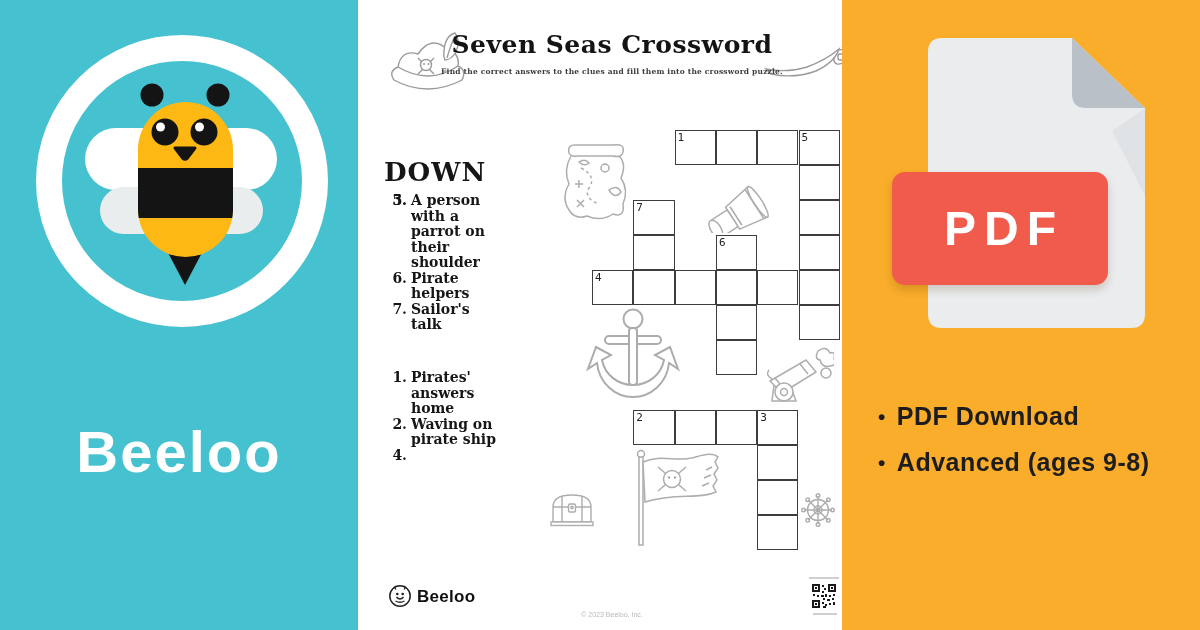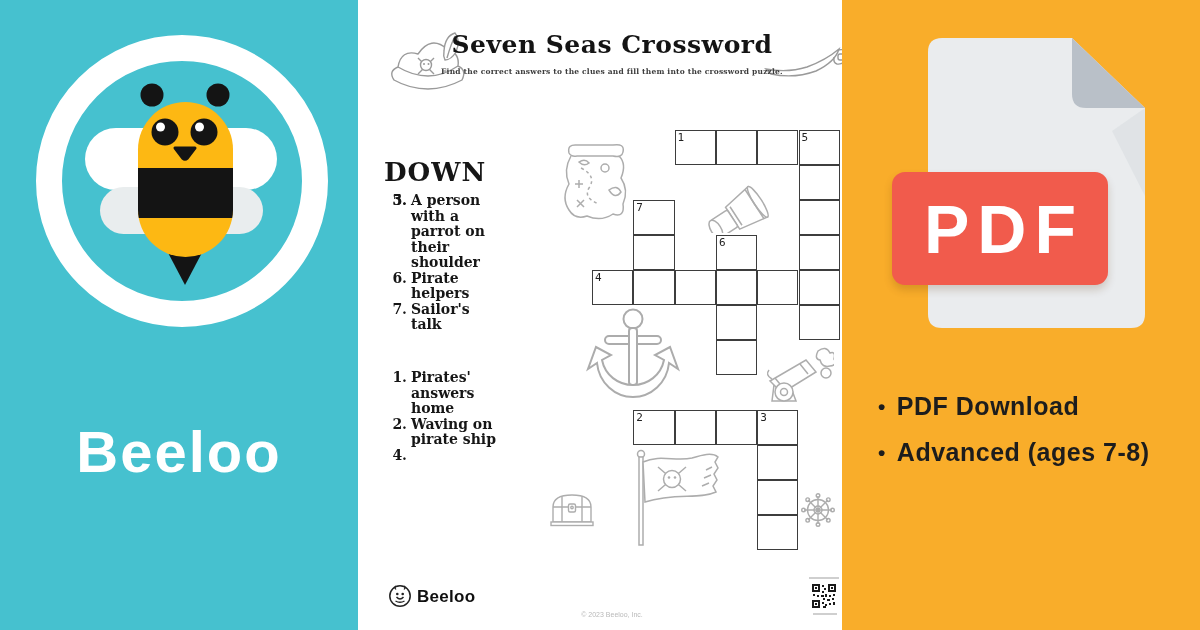--- a/index.html
+++ b/index.html
@@ -39,22 +39,22 @@
   .qr{position:absolute;left:441px;top:583px;}
   .qr-line{position:absolute;background:#cfcfcf;height:2px;}
   .qr-line.top{left:439px;top:577px;width:30px;}
   .qr-line.bottom{left:443px;top:613px;width:24px;}
   
   .panel-right{position:absolute;left:842px;top:0;width:358px;height:630px;background:#F9AD2A;}
   .pdf-icon{position:absolute;left:86px;top:38px;width:217px;height:290px;}
   .pdf-band{position:absolute;left:-36px;top:134px;width:216px;height:113px;border-radius:13px;
     background:#F15B4C;box-shadow:0 5px 8px rgba(90,50,10,.20);
     display:flex;align-items:center;justify-content:center;
-    color:#ffffff;font-weight:bold;font-size:68px;letter-spacing:8px;padding-left:8px;box-sizing:border-box;}
-  .bullet-list{position:absolute;left:36px;top:393px;margin:0;padding:0;list-style:none;}
+    color:#ffffff;font-weight:bold;font-size:48px;letter-spacing:8px;padding-left:8px;box-sizing:border-box;}
+  .bullet-list{position:absolute;left:36px;top:403px;margin:0;padding:0;list-style:none;}
   .bullet-list li{font-size:25px;font-weight:bold;color:#1d1d1d;letter-spacing:.5px;
     line-height:26px;margin-bottom:18px;}
   .bullet-list li::before{content:"\2022";font-size:21px;margin-right:11px;position:relative;top:-1px;}
 </style>
 </head>
 <body>
 
 <div class="panel-left">
   <div class="ring"></div>
   <svg class="bee" viewBox="0 0 210 210">
@@ -294,15 +294,15 @@
       <path d="M14,0 H144 L217,70 V276 Q217,290 203,290 H14 Q0,290 0,276 V14 Q0,0 14,0 Z" fill="#EAECEE"></path>
       <path d="M217,70 V158 L184,93 Z" fill="#DCE0E3" opacity="0.7"></path>
       <path d="M144,0 L217,70 L158,70 Q144,70 144,56 Z" fill="#B9C0C8"></path>
     </svg>
     <div class="pdf-band">
       <span>PDF</span>
     </div>
   </div>
   <ul class="bullet-list">
     <li><span>PDF Download</span></li>
-    <li><span>Advanced (ages 7-8)</span></li>
+    <li><span>Advanced (ages 9-8)</span></li>
   </ul>
 </div>
 
 </body></html>

